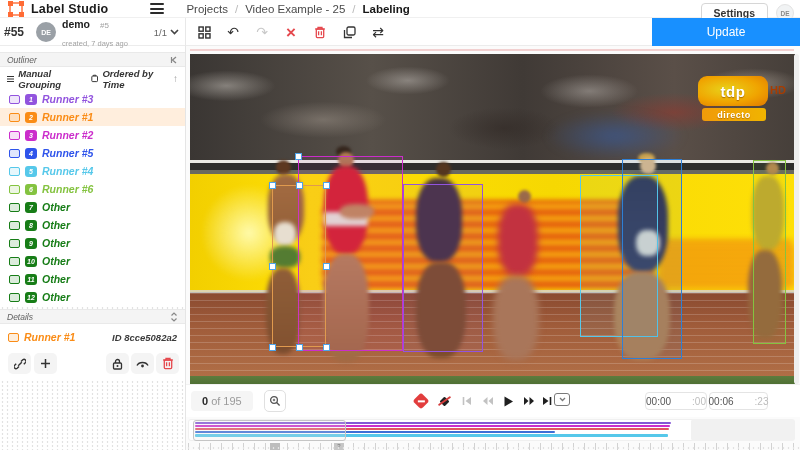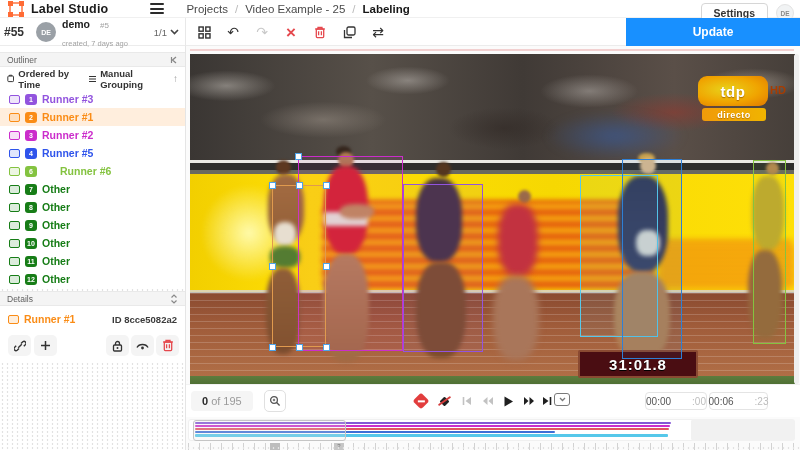--- a/index.html
+++ b/index.html
@@ -34,28 +34,28 @@
   .who .nm { font-size:10.5px; font-weight:bold; color:#222; }
   .who .ann { font-size:8px; color:#a2a2a2; margin-left:10px; font-weight:normal; }
   .who .crt { font-size:7.5px; color:#a2a2a2; }
   .pager { margin-left:auto; margin-right:6px; display:flex; align-items:center; gap:3px;
     font-size:9.5px; color:#666; }
   .toolbar { position:absolute; left:196px; top:0; height:28px; display:flex; align-items:center; gap:13px; }
   .tbtn { display:flex; align-items:center; justify-content:center; width:16px; height:18px; cursor:pointer; }
   .glyph { font-size:14px; color:#333; line-height:1; }
   .glyph.dis { color:#c9c9c9; }
   .xred { font-size:17px; font-weight:bold; color:#e5484d; line-height:1; }
-  .update-btn { position:absolute; right:0; top:0; width:174px; height:28px; background:#1890ff;
-    color:#fff; font-size:12px; font-weight:bold; display:flex; align-items:center;
+  .update-btn { position:absolute; right:0; top:0; width:148px; height:28px; background:#1890ff;
+    color:#fff; font-size:12px; font-weight:normal; display:flex; align-items:center;
     justify-content:center; cursor:pointer; }
 
   
   .body { display:flex; height:404px; }
   .sidebar { width:186px; border-right:1px solid #e5e5e5; background:#fff;
-    display:flex; flex-direction:column; }
+    display:flex; flex-direction:column;font-style:italic; }
   .dots { background-image:radial-gradient(#e2e2e2 1px, transparent 1.2px); background-size:5px 4px; }
   .panel-header { height:15px; background:#f4f4f4; border-top:1px solid #e9e9e9;
     border-bottom:1px solid #e9e9e9; display:flex; align-items:center;
     justify-content:space-between; padding:0 7px; font-size:8.5px; color:#5f5f5f; }
   .tabs { height:23px; display:flex; align-items:center; padding:0 7px; gap:9px;
     font-size:9.5px; font-weight:bold; color:#333; }
   .tab { display:flex; align-items:center; gap:4px; cursor:pointer; }
   .sort-up { margin-left:auto; color:#9a9a9a; font-size:10px; cursor:pointer; }
 
   .rrow { height:18px; display:flex; align-items:center; padding-left:9px; cursor:pointer; }
@@ -311,34 +311,34 @@
     <div style="height:6px"></div>
     <div class="panel-header">
       <span>Outliner</span>
       <svg width="8" height="8" viewBox="0 0 8 8">
           <path d="M6 1L2.5 4 6 7" fill="none" stroke="#888" stroke-width="1.3"></path>
           <path d="M1.5 1v6" stroke="#888" stroke-width="1.2"></path>
         </svg>
     </div>
     <div class="tabs">
       <span class="tab">
-        <svg width="9" height="9" viewBox="0 0 9 9">
-            <rect x="1" y="1.5" width="7" height="6.8" rx="1" fill="none" stroke="#333" stroke-width="1.2"></rect>
-            <path d="M3 1.5V.5h3v1" fill="none" stroke="#333" stroke-width="1.2"></path>
-          </svg>
-        <span>Ordered by Time</span>
-      </span>
-      <span class="tab">
         <svg width="9" height="8" viewBox="0 0 9 8">
             <g stroke="#333" stroke-width="1.4">
               <path d="M0 1h9M0 4h9M0 7h9"></path>
             </g>
           </svg>
         <span>Manual Grouping</span>
       </span>
+      <span class="tab">
+        <svg width="9" height="9" viewBox="0 0 9 9">
+            <rect x="1" y="1.5" width="7" height="6.8" rx="1" fill="none" stroke="#333" stroke-width="1.2"></rect>
+            <path d="M3 1.5V.5h3v1" fill="none" stroke="#333" stroke-width="1.2"></path>
+          </svg>
+        <span>Ordered by Time</span>
+      </span>
       <span class="sort-up">↑</span>
     </div>
 
     <div>
         <div class="rrow">
           <span class="ricon" style="border-color: rgb(146, 84, 222); background: rgba(146, 84, 222, 0.15);"></span>
           <span class="rbadge" style="background: rgb(146, 84, 222);">1</span>
           <span class="rlabel" style="color: rgb(146, 84, 222);">Runner #3</span>
         </div>
         <div class="rrow sel">
@@ -350,23 +350,28 @@
           <span class="ricon" style="border-color: rgb(203, 45, 203); background: rgba(203, 45, 203, 0.15);"></span>
           <span class="rbadge" style="background: rgb(203, 45, 203);">3</span>
           <span class="rlabel" style="color: rgb(203, 45, 203);">Runner #2</span>
         </div>
         <div class="rrow">
           <span class="ricon" style="border-color: rgb(47, 84, 235); background: rgba(47, 84, 235, 0.15);"></span>
           <span class="rbadge" style="background: rgb(47, 84, 235);">4</span>
           <span class="rlabel" style="color: rgb(47, 84, 235);">Runner #5</span>
         </div>
         <div class="rrow">
+          <span class="ricon" style="border-color: rgb(86, 200, 234); background: rgba(86, 200, 234, 0.15);"></span>
+          <span class="rbadge" style="background: rgb(86, 200, 234);">5</span>
+          <span class="rlabel" style="color: rgb(86, 200, 234);">Runner #4</span>
+        </div>
+        <div class="rrow">
           <span class="ricon" style="border-color: rgb(132, 195, 64); background: rgba(132, 195, 64, 0.15);"></span>
           <span class="rbadge" style="background: rgb(132, 195, 64);">6</span>
-          <span class="rlabel" style="color: rgb(132, 195, 64); margin-left: 18px;">Runner #6</span>
+          <span class="rlabel" style="color: rgb(132, 195, 64);">Runner #6</span>
         </div>
         <div class="rrow">
           <span class="ricon" style="border-color: rgb(23, 125, 23); background: rgba(23, 125, 23, 0.15);"></span>
           <span class="rbadge" style="background: rgb(23, 125, 23);">7</span>
           <span class="rlabel" style="color: rgb(23, 125, 23);">Other</span>
         </div>
         <div class="rrow">
           <span class="ricon" style="border-color: rgb(23, 125, 23); background: rgba(23, 125, 23, 0.15);"></span>
           <span class="rbadge" style="background: rgb(23, 125, 23);">8</span>
           <span class="rlabel" style="color: rgb(23, 125, 23);">Other</span>
@@ -489,21 +494,20 @@
         <div class="rp b6"></div>
         <div class="rp l6"></div>
 
       <div class="tdp">
         <span class="tdp-main">
             <span>tdp</span>
           </span>
         <span class="tdp-hd">HD</span>
         <span class="tdp-sub">directo</span>
       </div>
-      <div class="race-clock">31:01.8</div>
     <div class="bbox" style="left: 108px; top: 102px; width: 105px; height: 195px; border-color: rgb(203, 45, 203); background: rgba(203, 45, 203, 0.07);"></div>
         <div class="bbox" style="left: 213px; top: 130px; width: 80px; height: 168px; border-color: rgb(146, 84, 222); background: rgba(146, 84, 222, 0.07);"></div>
         <div class="bbox" style="left: 390px; top: 121px; width: 78px; height: 162px; border-color: rgb(86, 200, 234); background: rgba(86, 200, 234, 0.07);"></div>
         <div class="bbox" style="left: 432px; top: 105px; width: 60px; height: 200px; border-color: rgb(46, 127, 214); background: rgba(46, 127, 214, 0.07);"></div>
         <div class="bbox" style="left: 563px; top: 106px; width: 33px; height: 184px; border-color: rgb(132, 195, 64); background: rgba(132, 195, 64, 0.07);"></div>
         <div class="bbox" style="left: 82px; top: 131px; width: 54px; height: 162px; border-color: rgb(224, 154, 78); background: rgba(224, 154, 78, 0.07);"></div>
         <div class="handle" style="left: 78.5px; top: 127.5px;"></div>
         <div class="handle" style="left: 105.5px; top: 127.5px;"></div>
         <div class="handle" style="left: 132.5px; top: 127.5px;"></div>
         <div class="handle" style="left: 78.5px; top: 208.5px;"></div>

